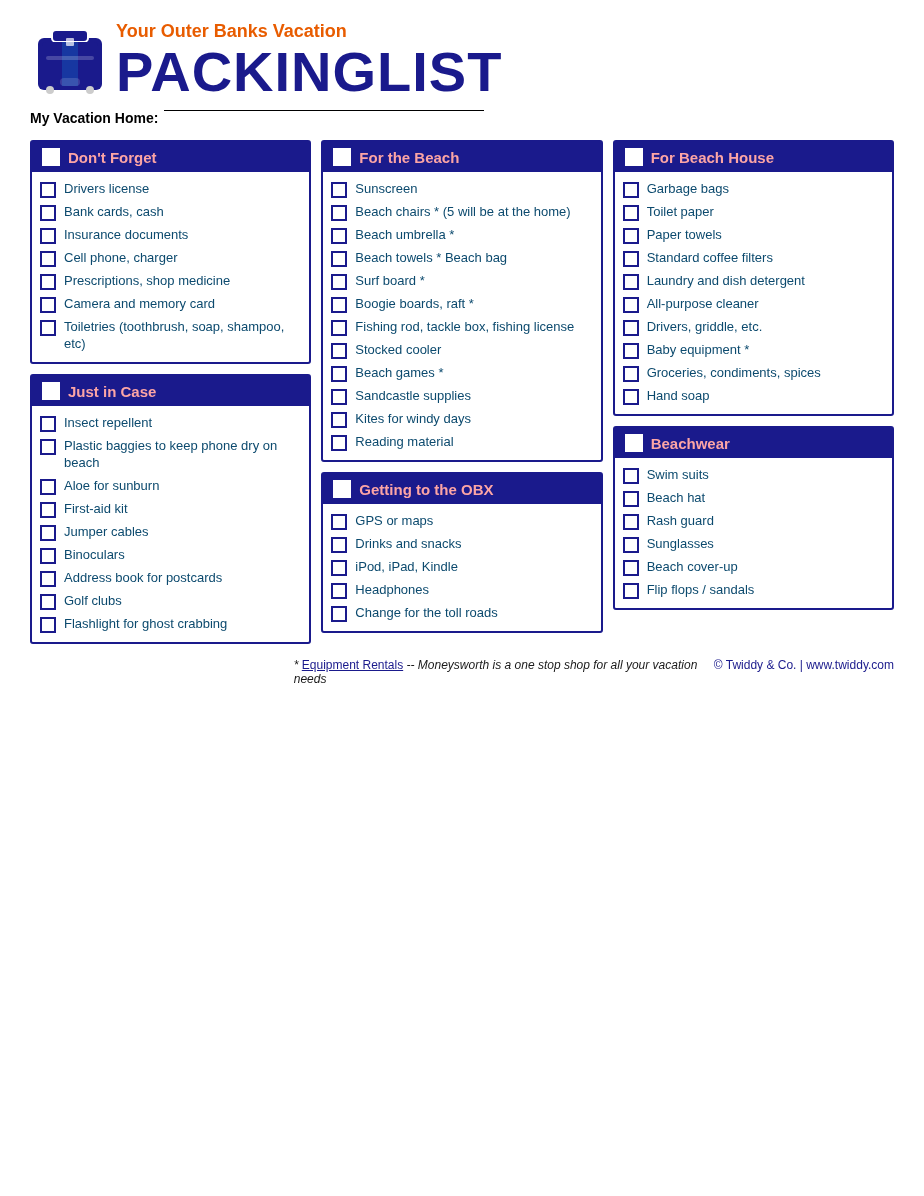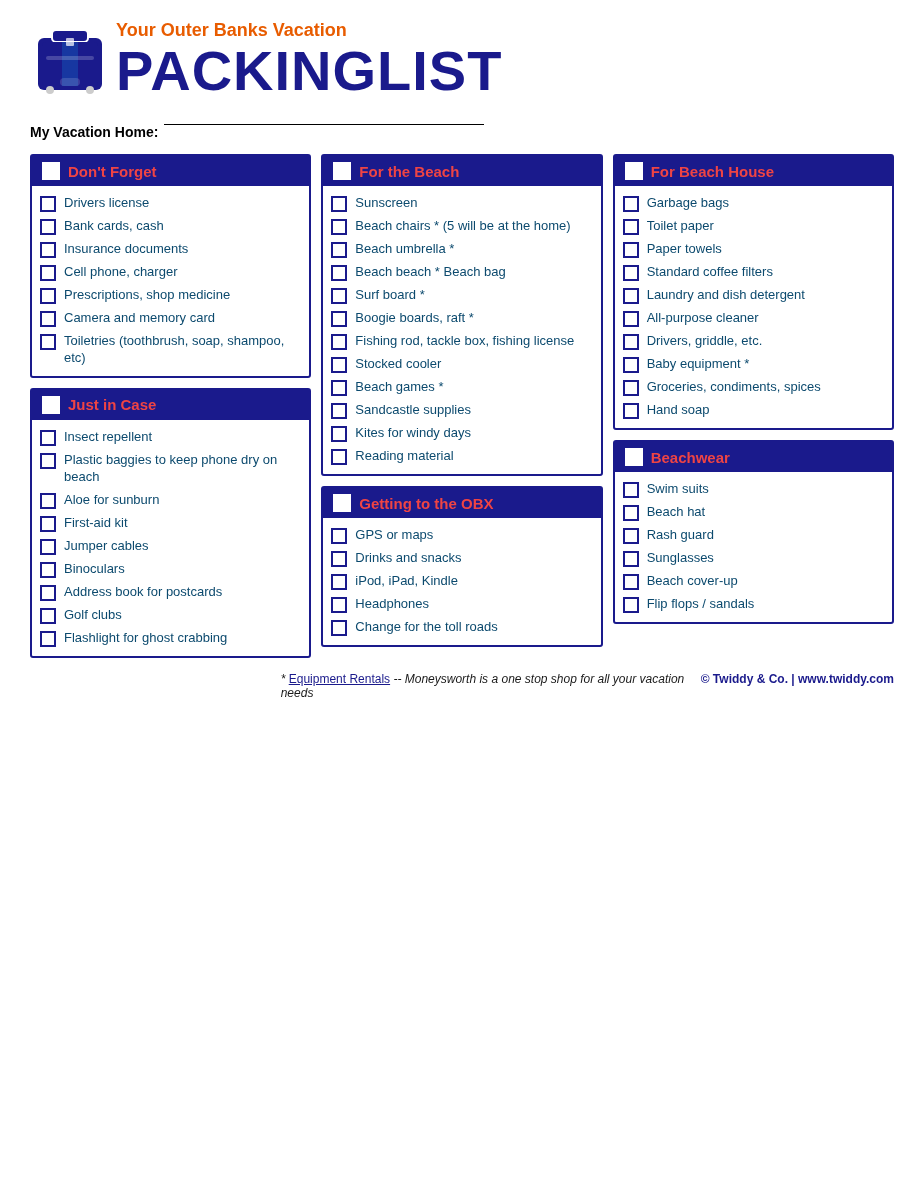--- a/index.html
+++ b/index.html
@@ -7,22 +7,22 @@
       background: #fff;
       font-family: Arial, Helvetica, sans-serif;
       width: 924px;
       min-height: 1196px;
       padding: 20px 30px;
       color: #1a1a8c;
     }
 
     .header-area {
       display: flex;
-      align-items: flex-start;
-      margin-bottom: 24px;
+      align-items: center;
+      margin-bottom: 10px;
     }
 
     .luggage-icon {
       width: 80px;
       height: 80px;
       margin-right: 6px;
       flex-shrink: 0;
     }
 
     .header-text {
@@ -74,26 +74,26 @@
       gap: 10px;
     }
 
     .section {
       border: 2.5px solid #1a1a8c;
       border-radius: 3px;
     }
 
     .section-header {
       background: #1a1a8c;
-      color: #ef4444;
+      color: #fca5a5;
       font-size: 15px;
       font-weight: bold;
       padding: 6px 10px;
       display: flex;
-      align-items: center;
+      align-items: flex-end;
       gap: 8px;
     }
 
     .section-header .header-checkbox {
       width: 18px;
       height: 18px;
       background: #fff;
       border: 2px solid #fff;
       flex-shrink: 0;
     }
@@ -140,21 +140,21 @@
     }
 
     .footer-left a {
       color: #1a1a8c;
       text-decoration: underline;
       font-style: normal;
     }
 
     .footer-right {
       color: #1a1a8c;
-      font-weight: bold;
+      font-weight: normal;
       font-size: 12px;
       white-space: nowrap;
     }
   </style>
 </head>
 <body>
 
 <div class="header-area">
   <svg class="luggage-icon" viewBox="0 0 80 80" xmlns="http://www.w3.org/2000/svg">
     <rect x="8" y="18" width="64" height="52" rx="6" ry="6" fill="#1a1a8c"></rect>
@@ -282,21 +282,21 @@
         <div class="check-item">
             <div class="checkbox"></div>
             <span class="item-text">Beach chairs * (5 will be at the home)</span>
           </div>
         <div class="check-item">
             <div class="checkbox"></div>
             <span class="item-text">Beach umbrella *</span>
           </div>
         <div class="check-item">
             <div class="checkbox"></div>
-            <span class="item-text">Beach beach * Beach bag</span>
+            <span class="item-text">Beach towels * Beach bag</span>
           </div>
         <div class="check-item">
             <div class="checkbox"></div>
             <span class="item-text">Surf board *</span>
           </div>
         <div class="check-item">
             <div class="checkbox"></div>
             <span class="item-text">Boogie boards, raft *</span>
           </div>
         <div class="check-item">

